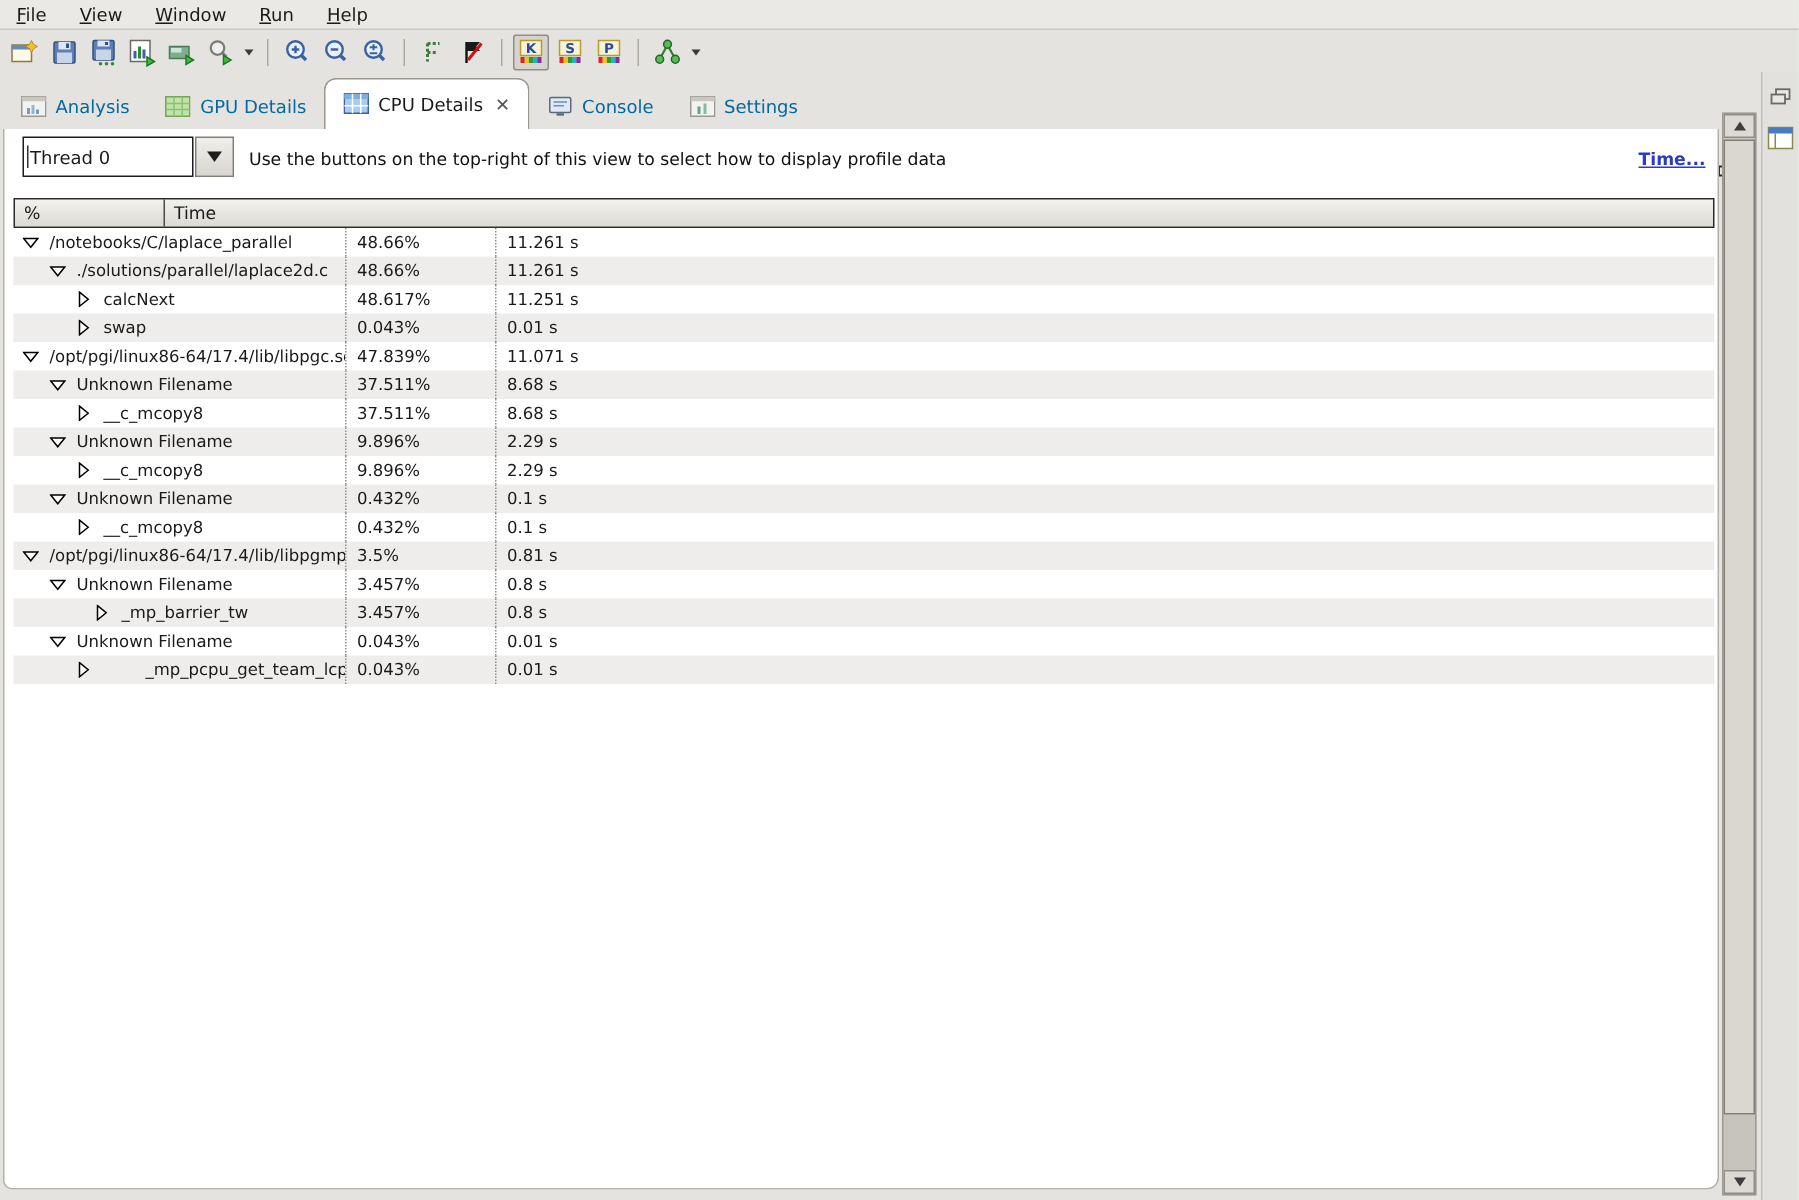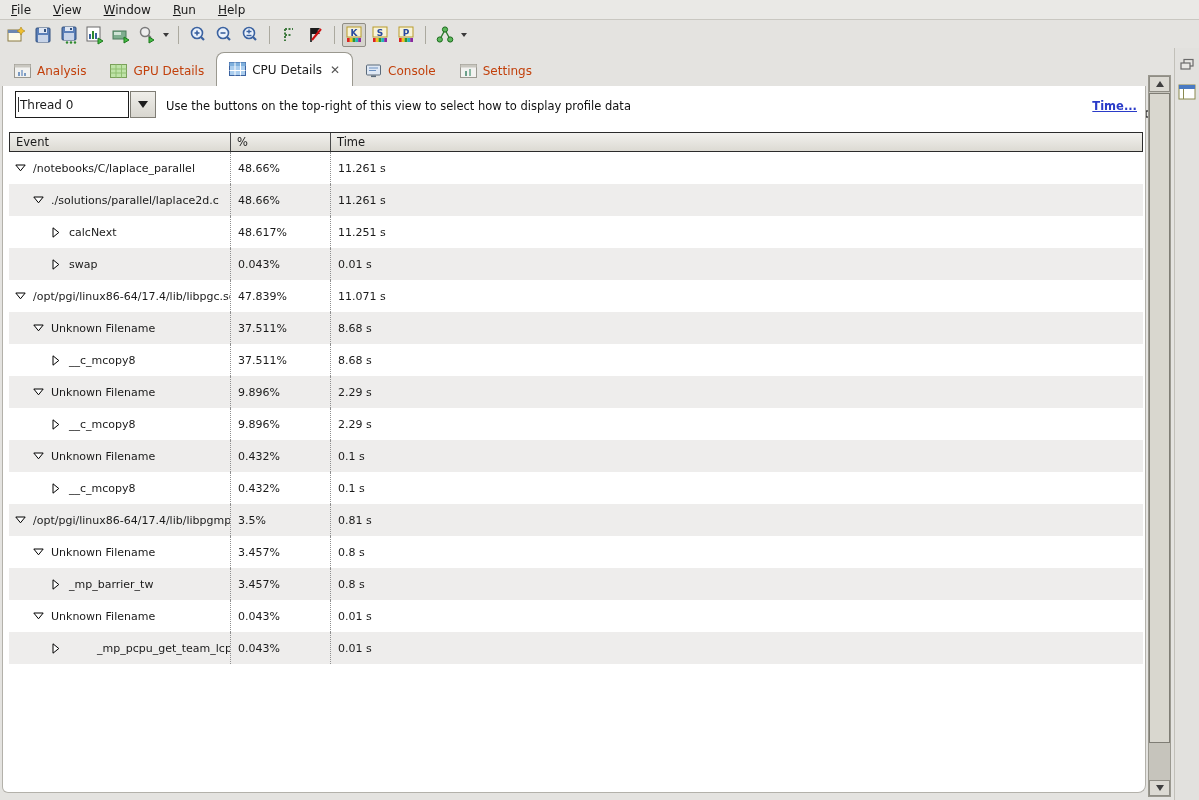--- a/index.html
+++ b/index.html
@@ -17,21 +17,21 @@
   
   .toolbar { position:absolute; left:0; top:21px; width:1199px; height:27px;
     background:#e4e3e0; display:flex; align-items:center; padding-left:4px; }
   .tbtn { width:24px; height:24px; display:flex; align-items:center; justify-content:center; margin:0 1px; }
   .tbtn.pressed { background:#d6d4cd; border:1px solid #8f8d85; border-radius:2px; }
   .tsep { width:1px; height:18px; background:#aba99f; margin:0 6px; }
   .caret-down { width:0; height:0; border-left:3px solid transparent; border-right:3px solid transparent; border-top:4px solid #3a3a3a; margin:0 3px; }
   
   .tabbar { position:absolute; left:0; top:48px; width:1199px; height:38px; background:#e4e3e0; }
   .tabs { position:absolute; left:2px; bottom:0; display:flex; align-items:flex-end; height:38px; }
-  .tab { display:flex; align-items:center; gap:6px; padding:0 12px; height:30px; color:#c2410c; }
+  .tab { display:flex; align-items:center; gap:6px; padding:0 12px; height:30px; color:#0369a1; }
   .tab.active { background:#ffffff; color:#1a1a1a; height:34px;
     border:1px solid #9a988f; border-bottom:none; border-radius:8px 8px 0 0; }
   .tab-close { color:#555; font-size:12px; font-weight:bold; margin-left:2px; cursor:default; }
   .viewbar { position:absolute; left:1032px; top:53px; display:flex; align-items:center; gap:3px; }
   .vbtn { width:24px; height:22px; display:flex; align-items:center; justify-content:center; }
   .vbtn.pressed { background:#d6d4cd; border:1px solid #8f8d85; }
   
   .content { position:absolute; left:2px; top:86px; width:1144px; height:707px;
     background:#ffffff; border:1px solid #b3b1aa; border-top:none;
     border-radius:0 0 8px 6px; }
@@ -47,21 +47,21 @@
   .more-link { position:absolute; right:8px; top:13px; font-size:11.5px; color:#2a3bc8;
     text-decoration:underline; font-weight:bold; cursor:pointer; }
   
   .ptable { position:absolute; left:6px; top:46px; width:1134px; }
   .thead { display:flex; height:20px; background:linear-gradient(#f2f1ee,#dcdad3);
     border:1px solid #2b2b2b; font-size:11.5px; }
   .th { display:flex; align-items:center; padding-left:6px; border-right:1px solid #4a4a4a; }
   .th:last-child { border-right:none; }
   .th-event { width:221px; } .th-pct { width:100px; } .th-time { flex:1; }
   .tbody { font-size:11px; }
-  .row { display:flex; height:32px; background:#ffffff;justify-content:space-between; }
+  .row { display:flex; height:19px; background:#ffffff;justify-content:space-between; }
   .row.alt { background:#eeedec; }
   .cell { display:flex; align-items:center; overflow:hidden; white-space:nowrap; }
   .c-event { width:222px; border-right:1px dotted #8f8f8f; }
   .c-pct { width:100px; border-right:1px dotted #8f8f8f; padding-left:7px; }
   .c-time { flex:1; padding-left:7px; }
   .expander { width:14px; display:flex; justify-content:center; align-items:center; flex:none; }
   .ev-label { margin-left:6px; }
   
   .vscroll { position:absolute; left:1148px; top:75px; width:23px; height:722px;
     background:#c6c4bc; border:1px solid #9a988f; }
@@ -378,21 +378,20 @@
       <div class="combo-btn">
         <span class="combo-arrow"></span>
       </div>
     </div>
     <div class="hint">Use the buttons on the top-right of this view to select how to display profile data</div>
     <a class="more-link">Time...</a>
   </div>
 
   <div class="ptable">
     <div class="thead">
-      <div class="th th-event">Event</div>
       <div class="th th-pct">%</div>
       <div class="th th-time">Time</div>
     </div>
     <div class="tbody" id="tbody">
   <div class="row">
     <div class="cell c-event" style="padding-left: 4px;">
       <span class="expander">
               <svg width="11" height="8">
                 <polygon points="0.8,1 10.2,1 5.5,6.8" fill="#ffffff" stroke="#000000"></polygon>
               </svg>
@@ -553,21 +552,21 @@
                 <polygon points="0.8,1 10.2,1 5.5,6.8" fill="#ffffff" stroke="#000000"></polygon>
               </svg>
             </span>
       <span class="ev-label">Unknown Filename</span>
     </div>
     <div class="cell c-pct">3.457%</div>
     <div class="cell c-time">0.8 s</div>
   </div>
 
   <div class="row alt">
-    <div class="cell c-event" style="padding-left: 40px;">
+    <div class="cell c-event" style="padding-left: 52px;">
       <span class="expander">
               <svg width="8" height="11">
                 <polygon points="1,0.8 6.8,5.5 1,10.2" fill="#ffffff" stroke="#000000"></polygon>
               </svg>
             </span>
       <span class="ev-label">_mp_barrier_tw</span>
     </div>
     <div class="cell c-pct">3.457%</div>
     <div class="cell c-time">0.8 s</div>
   </div>

